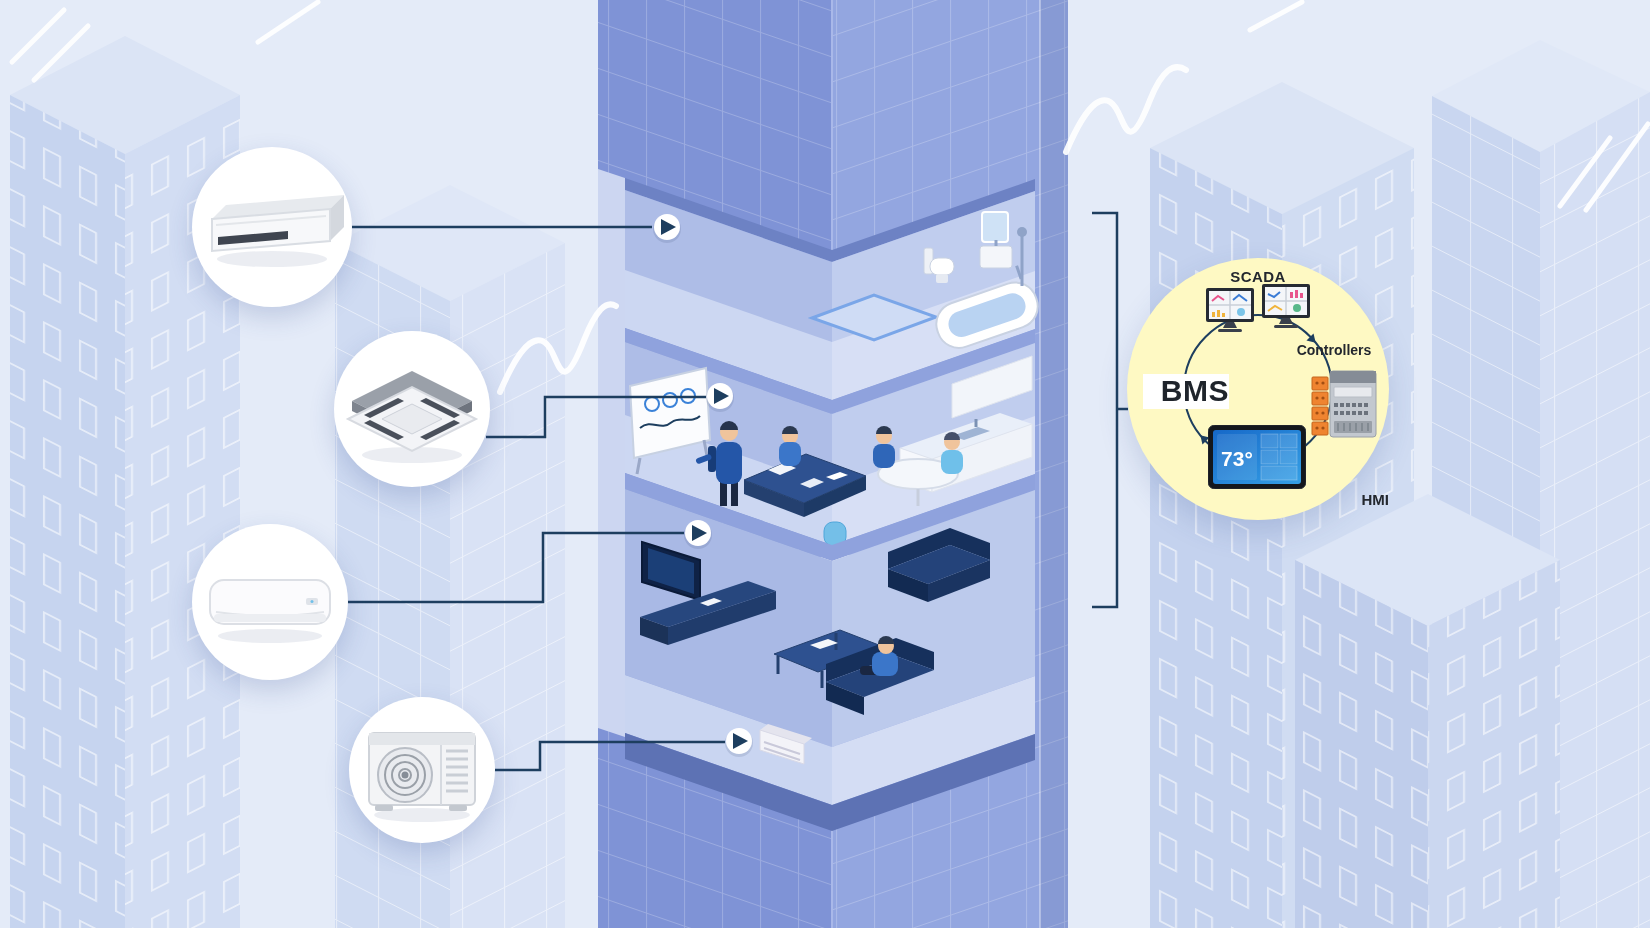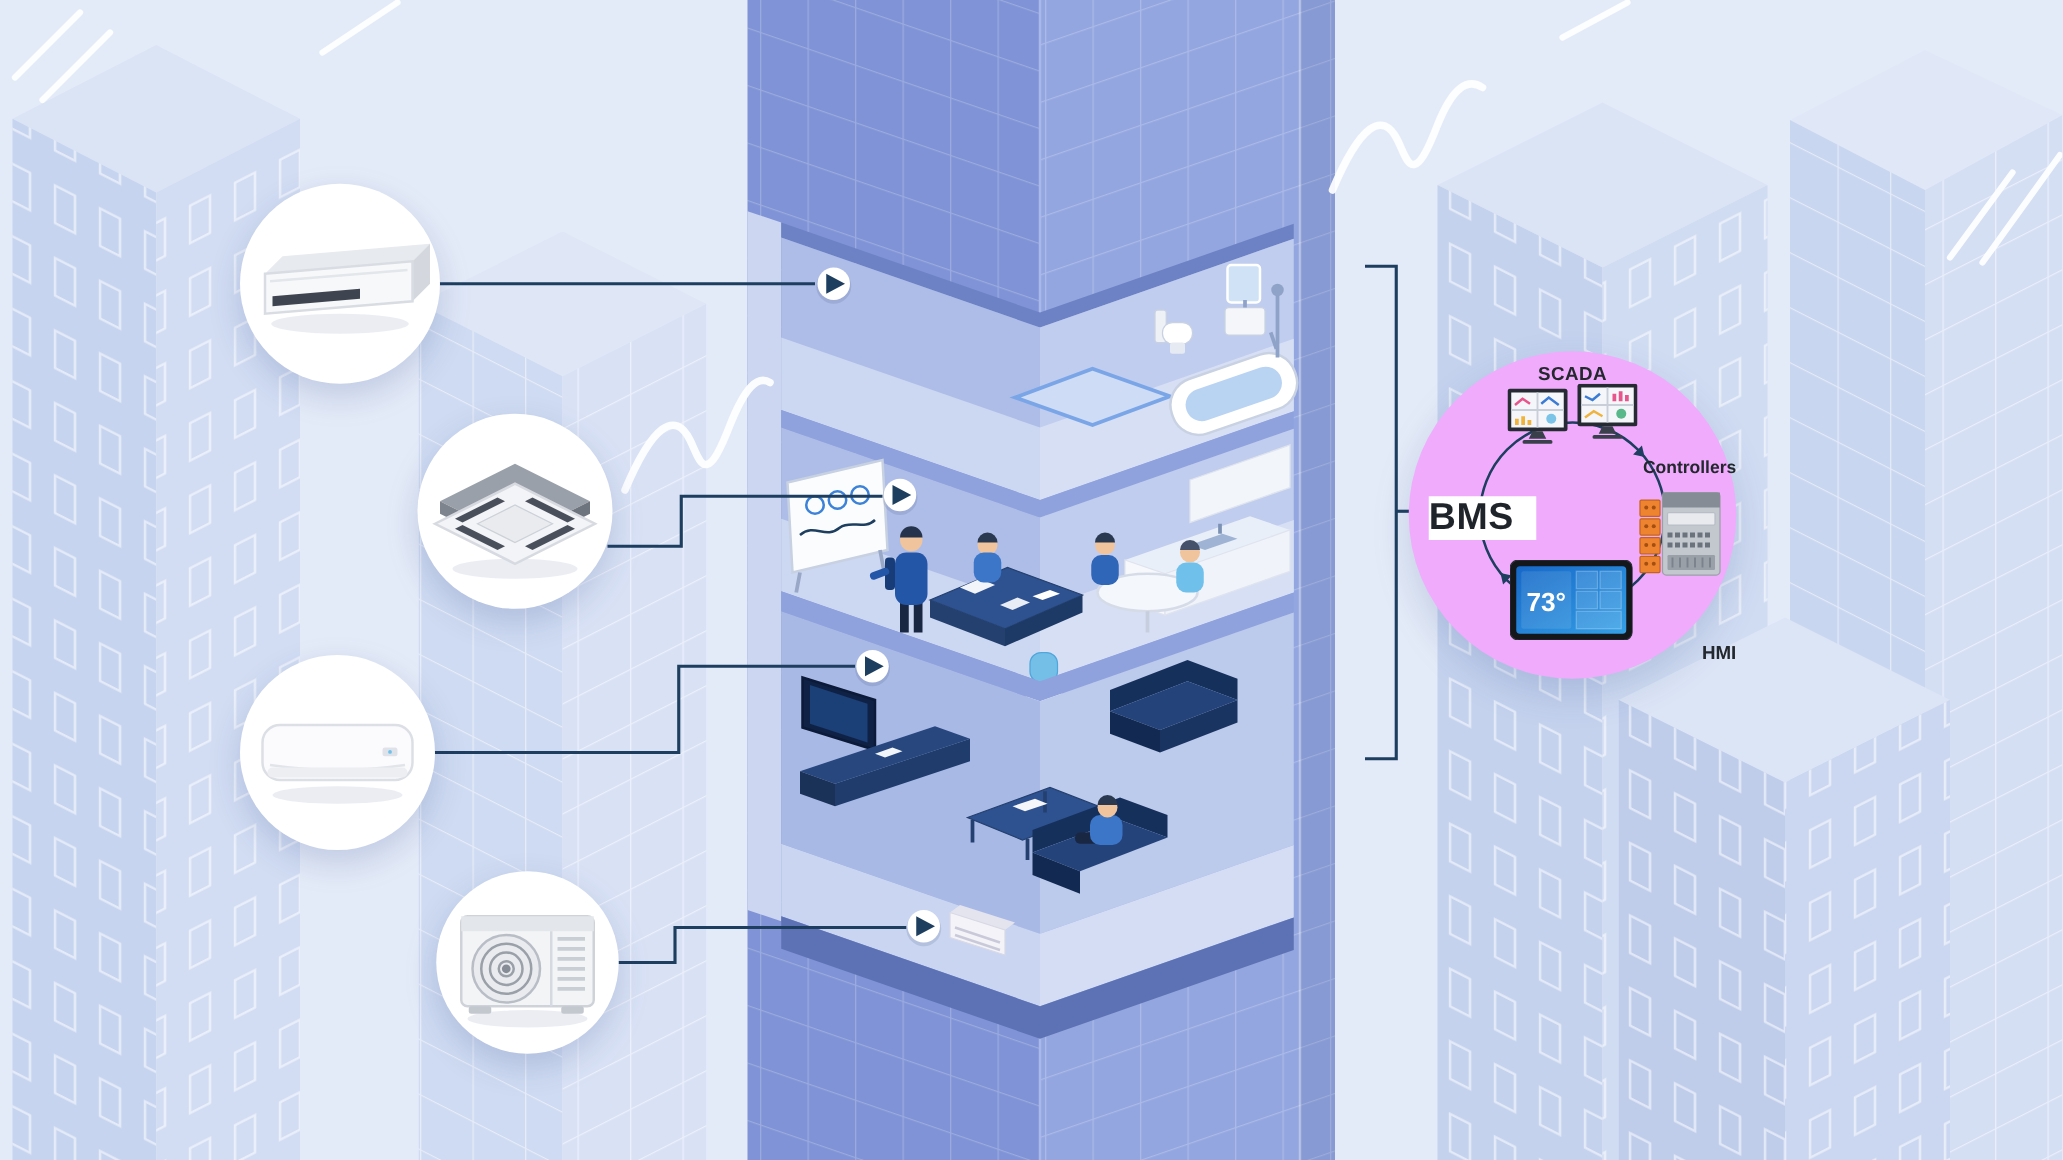--- a/index.html
+++ b/index.html
@@ -8,32 +8,32 @@
   .canvas{position:relative;width:1650px;height:928px;overflow:hidden;background:#e4ebf8}
   .scene{position:absolute;left:0;top:0;width:1650px;height:928px}
 
   .callout{position:absolute;border-radius:50%;background:#fff;
     box-shadow:0 10px 26px rgba(45,70,140,.20);display:flex;align-items:center;justify-content:center}
   .c1{left:192px;top:147px;width:160px;height:160px}
   .c2{left:334px;top:331px;width:156px;height:156px}
   .c3{left:192px;top:524px;width:156px;height:156px}
   .c4{left:349px;top:697px;width:146px;height:146px}
 
-  .bms{position:absolute;left:1127px;top:281px;width:262px;height:262px;border-radius:50%;
-    background:#f0abfc;box-shadow:0 12px 30px rgba(45,70,140,.18)}
+  .bms{position:absolute;left:1127px;top:258px;width:262px;height:262px;border-radius:50%;
+    background:#fef9c3;box-shadow:0 12px 30px rgba(45,70,140,.18)}
   .bms svg.ring{position:absolute;left:0;top:0}
   .bms .icon{position:absolute}
   .icon-monitors{left:79px;top:26px}
   .icon-plc{left:183px;top:107px}
   .icon-hmi{left:81px;top:167px}
   .lbl{position:absolute;color:#23272e;font-weight:700}
   .scada-lbl{top:10px;left:0;right:0;text-align:center;font-size:15px;letter-spacing:.4px}
-  .controllers-lbl{top:84px;left:152px;width:110px;text-align:right;font-size:14px}
+  .controllers-lbl{top:84px;left:152px;width:110px;text-align:center;font-size:14px}
   .hmi-lbl{top:233px;left:0;right:0;text-align:right;font-size:15px}
-  .bms-title{top:116px;left:16px;width:86px;text-align:left;font-size:30px;font-weight:800;
+  .bms-title{top:116px;left:16px;width:86px;text-align:right;font-size:30px;font-weight:800;
     letter-spacing:.5px;background:#fff;line-height:1.15;color:#1f242b}
 </style>
 </head>
 <body>
 
 <div class="canvas">
 
   <svg class="scene" viewBox="0 0 1650 928">
     <defs>
       <pattern id="pWinL" width="36" height="58" patternUnits="userSpaceOnUse" patternTransform="skewY(27)">

